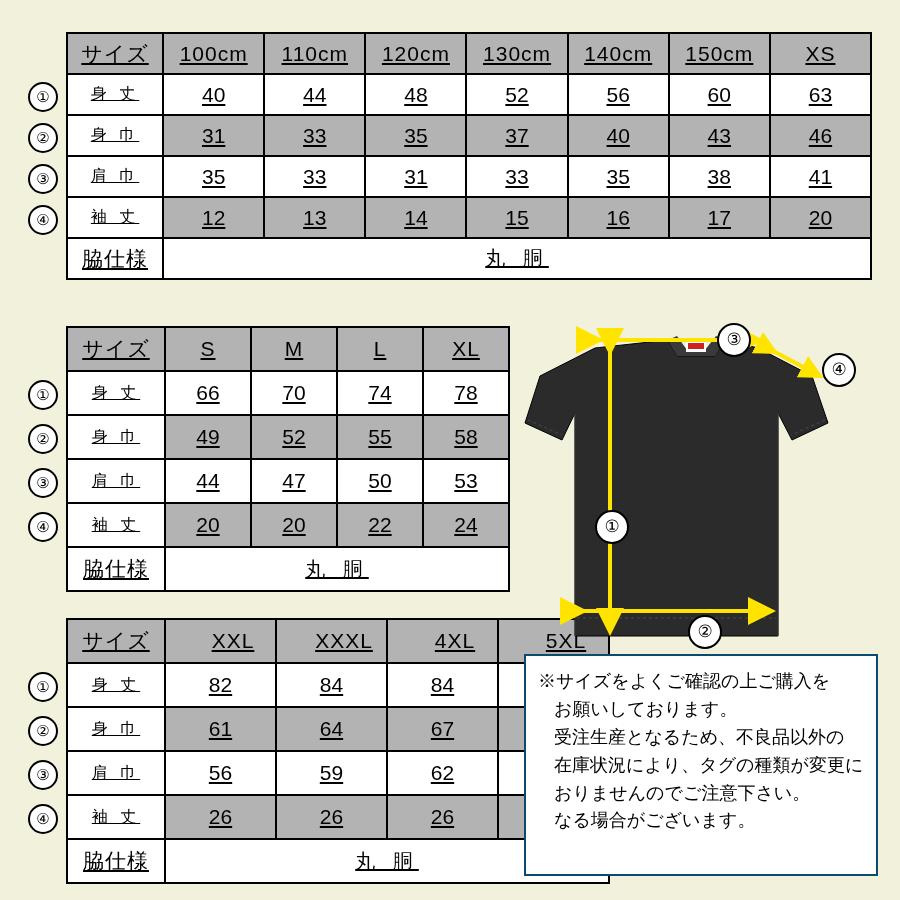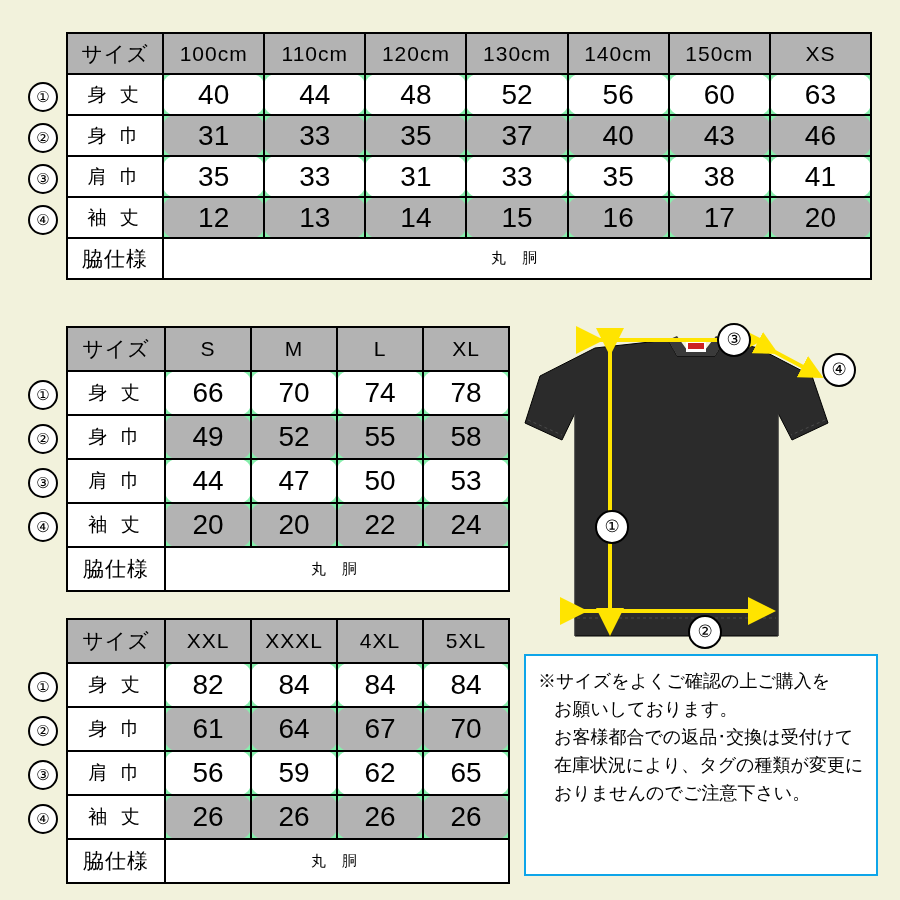--- a/index.html
+++ b/index.html
@@ -17,57 +17,57 @@
   .page {
     position: relative;
     width: 900px;
     height: 900px;
   }
 
   
   .size-table {
     position: absolute;
     border-collapse: collapse;
-    background: #86efac;
+    background: #3b82f6;
     table-layout: fixed;
+    text-decoration: underline;
   }
   .size-table td, .size-table th {
     border: 2px solid #000;
     text-align: center;
     vertical-align: middle;
     font-weight: normal;
     padding: 0;
   }
   .hdr-cell {
     background: #b3b3b3;
     font-size: 21px;
     letter-spacing: 1px;
   }
   .rowlbl {
     background: #ffffff;
-    font-size: 19px;
+    font-size: 16px;
     letter-spacing: 4px;
     white-space: nowrap;
   }
   .val {
-    font-size: 28px;
+    font-size: 21px;
     background: #ffffff;
-    border-radius: 12px;
   }
   .val.shaded {
     background: #b3b3b3;
   }
   .wakilbl {
     background: #ffffff;
     font-size: 21px;
     letter-spacing: 1px;
   }
   .waki-val {
     background: #ffffff;
-    font-size: 15px;
+    font-size: 20px;
     letter-spacing: 6px;
     margin-top: 16px;
   }
 
   
   .circ-col {
     position: absolute;
     width: 34px;
   }
   .circ {
@@ -91,21 +91,21 @@
 
   
   #table2 { left: 66px; top: 326px; width: 432px; }
   #table2 .c0 { width: 96px; }
   #table2 .cN { width: 84px; }
   #table2 tr { height: 44px; }
 
   
   #table3 { left: 66px; top: 618px; width: 432px; }
   #table3 .c0 { width: 96px; }
-  #table3 .cN { width: 84px; }
+  #table3 .cN { width: 84px; padding-left: 25px; }
   #table3 tr { height: 44px; }
 
   
   #shirt-area {
     position: absolute;
     left: 520px;
     top: 318px;
     width: 370px;
     height: 330px;
   }
@@ -123,21 +123,21 @@
     text-align: center;
   }
 
   
   #note-box {
     position: absolute;
     left: 524px;
     top: 654px;
     width: 354px;
     height: 222px;
-    border: 2px solid #0ea5e9;
+    border: 2px solid #0c4a6e;
     background: #fff;
     box-sizing: border-box;
     padding: 12px 10px 8px 12px;
   }
   #note-box .line {
     font-size: 18px;
     line-height: 1.55;
     white-space: nowrap;
     letter-spacing: 0px;
   }
@@ -353,18 +353,19 @@
 
     <span class="meas-circ" style="left:197px; top:5px;">③</span>
     <span class="meas-circ" style="left:302px; top:35px;">④</span>
     <span class="meas-circ" style="left:75px;  top:192px;">①</span>
     <span class="meas-circ" style="left:168px; top:297px;">②</span>
   </div>
 
   <div id="note-box">
     <div class="line">※サイズをよくご確認の上ご購入を</div>
     <div class="line indent">お願いしております。</div>
-    <div class="line indent">お客様都合での返品･交換は受付けて</div>
+    <div class="line indent">受注生産となるため、不良品以外の</div>
     <div class="line indent">在庫状況により、タグの種類が変更に</div>
     <div class="line indent">おりませんのでご注意下さい。</div>
+    <div class="line indent">なる場合がございます。</div>
   </div>
 
 </div>
 
 </body></html>

